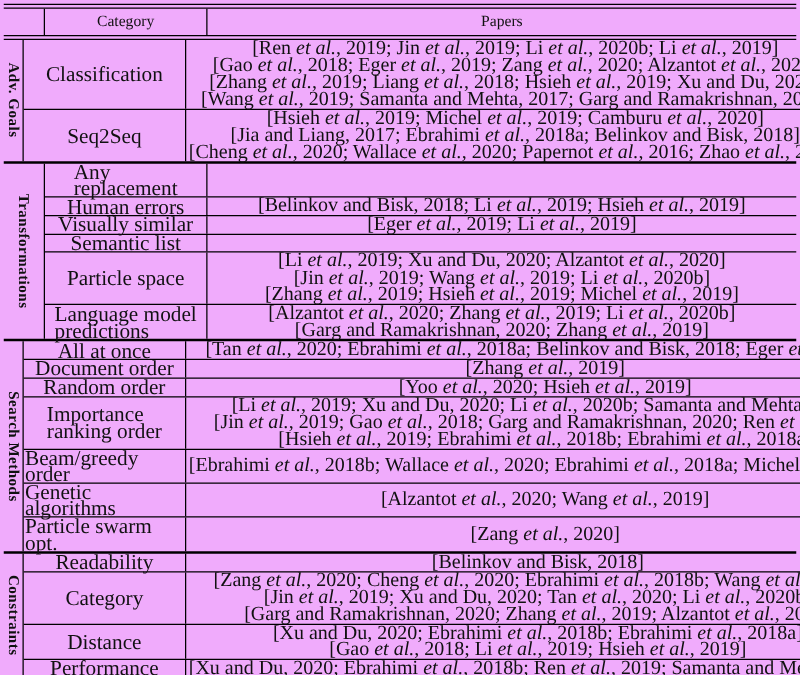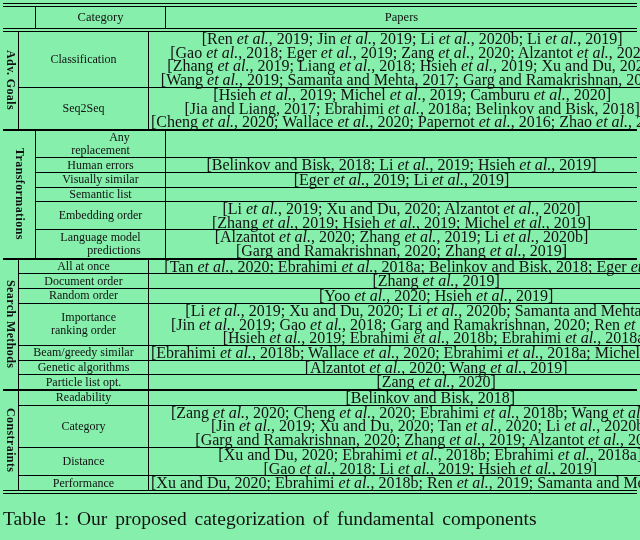--- a/index.html
+++ b/index.html
@@ -1,20 +1,20 @@
 <!DOCTYPE html>
 <html><head>
 <meta charset="utf-8">
 <style>
   html,body{margin:0;padding:0;background:#fff;}
   .page{
     position:relative;
     width:640px;height:540px;
     overflow:hidden;
-    background:#86efac;
+    background:#f0abfc;
     color:#111;
     font-family:"Liberation Serif","DejaVu Serif",serif;
     box-sizing:border-box;
     padding:0 3px;
   }
   .rule{height:0;border-top:4px double #000;margin:0;}
   .rule.top{margin-top:3px;}
   .thead{display:flex;height:21px;align-items:center;}
   .stub-h{width:32px;height:100%;border-right:1px solid #000;}
   .cat-h{width:129px;height:100%;border-right:1px solid #000;
@@ -26,21 +26,21 @@
   .section:not(:last-child){border-bottom:2px solid #000;}
   .stub{width:32px;border-right:1px solid #000;
         display:flex;align-items:center;justify-content:center;}
   .rot{writing-mode:vertical-rl;font-weight:bold;font-size:12px;
        letter-spacing:.4px;white-space:nowrap;}
   .rows{flex:1;display:flex;flex-direction:column;}
   .row{display:flex;align-items:stretch;}
   .row:not(:last-child){border-bottom:1px solid #000;}
   .cat{width:127px;border-right:1px solid #000;padding:0 1px;
        display:flex;align-items:center;justify-content:center;
-       text-align:right;font-size:12px;line-height:13.2px;
+       text-align:left;font-size:17px;line-height:13.2px;
        white-space:pre-line;}
   .pap{flex:1;display:flex;flex-direction:column;justify-content:center;
        align-items:center;font-size:16px;line-height:13.7px;padding:0 2px;}
   .pline{white-space:nowrap;}
   .caption{margin-top:14px;font-size:19.5px;word-spacing:3px;
            white-space:nowrap;color:#111;}
 </style>
 </head>
 <body>
 
@@ -95,23 +95,24 @@
           <div class="row">
             <div class="cat">Visually similar</div>
             <div class="pap">
               <div class="pline">[Eger <i>et al.</i>, 2019; Li <i>et al.</i>, 2019]</div>
             </div>
           </div>
           <div class="row">
             <div class="cat">Semantic list</div>
           </div>
           <div class="row">
-            <div class="cat">Embedding order</div>
+            <div class="cat">Particle space</div>
             <div class="pap">
               <div class="pline">[Li <i>et al.</i>, 2019; Xu and Du, 2020; Alzantot <i>et al.</i>, 2020]</div>
+              <div class="pline">[Jin <i>et al.</i>, 2019; Wang <i>et al.</i>, 2019; Li <i>et al.</i>, 2020b]</div>
               <div class="pline">[Zhang <i>et al.</i>, 2019; Hsieh <i>et al.</i>, 2019; Michel <i>et al.</i>, 2019]</div>
             </div>
           </div>
           <div class="row">
             <div class="cat">Language model
 predictions</div>
             <div class="pap">
               <div class="pline">[Alzantot <i>et al.</i>, 2020; Zhang <i>et al.</i>, 2019; Li <i>et al.</i>, 2020b]</div>
               <div class="pline">[Garg and Ramakrishnan, 2020; Zhang <i>et al.</i>, 2019]</div>
             </div>
@@ -144,33 +145,33 @@
           <div class="row">
             <div class="cat">Importance
 ranking order</div>
             <div class="pap">
               <div class="pline">[Li <i>et al.</i>, 2019; Xu and Du, 2020; Li <i>et al.</i>, 2020b; Samanta and Mehta, 2017]</div>
               <div class="pline">[Jin <i>et al.</i>, 2019; Gao <i>et al.</i>, 2018; Garg and Ramakrishnan, 2020; Ren <i>et al.</i>, 2019]</div>
               <div class="pline">[Hsieh <i>et al.</i>, 2019; Ebrahimi <i>et al.</i>, 2018b; Ebrahimi <i>et al.</i>, 2018a]</div>
             </div>
           </div>
           <div class="row">
-            <div class="cat">Beam/greedy similar</div>
+            <div class="cat">Beam/greedy order</div>
             <div class="pap">
               <div class="pline">[Ebrahimi <i>et al.</i>, 2018b; Wallace <i>et al.</i>, 2020; Ebrahimi <i>et al.</i>, 2018a; Michel <i>et al.</i>, 2019]</div>
             </div>
           </div>
           <div class="row">
             <div class="cat">Genetic algorithms</div>
             <div class="pap">
               <div class="pline">[Alzantot <i>et al.</i>, 2020; Wang <i>et al.</i>, 2019]</div>
             </div>
           </div>
           <div class="row">
-            <div class="cat">Particle list opt.</div>
+            <div class="cat">Particle swarm opt.</div>
             <div class="pap">
               <div class="pline">[Zang <i>et al.</i>, 2020]</div>
             </div>
           </div>
         </div>
       </div>
       <div class="section">
         <div class="stub">
           <span class="rot">Constraints</span>
         </div>

